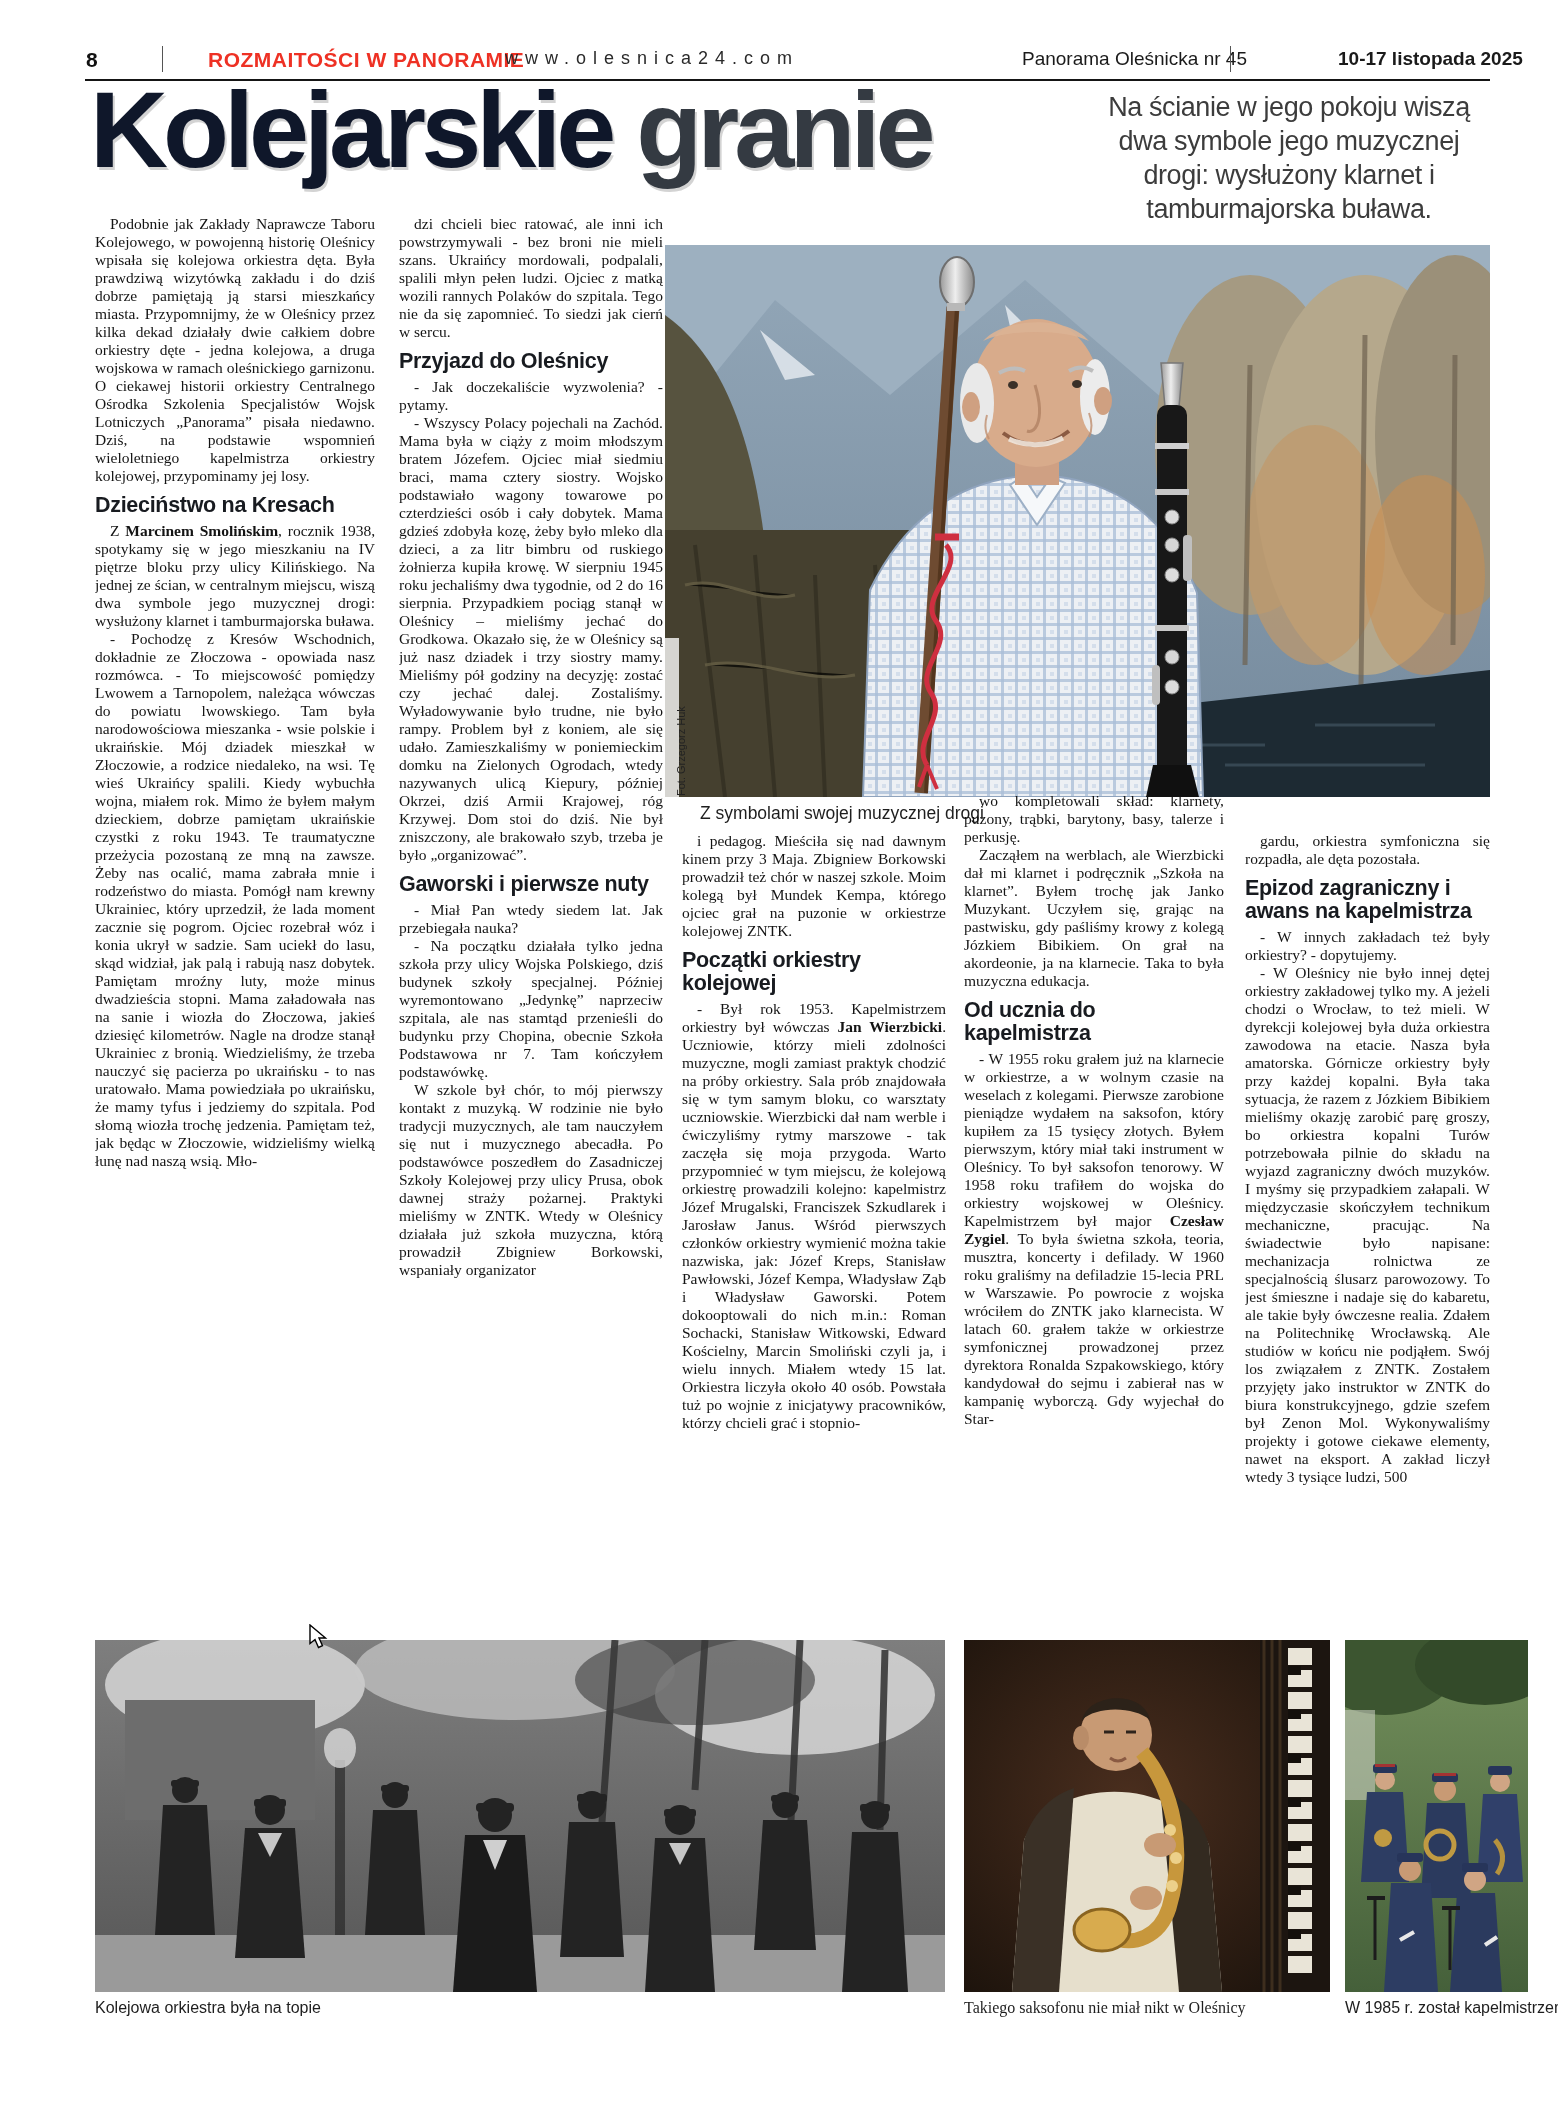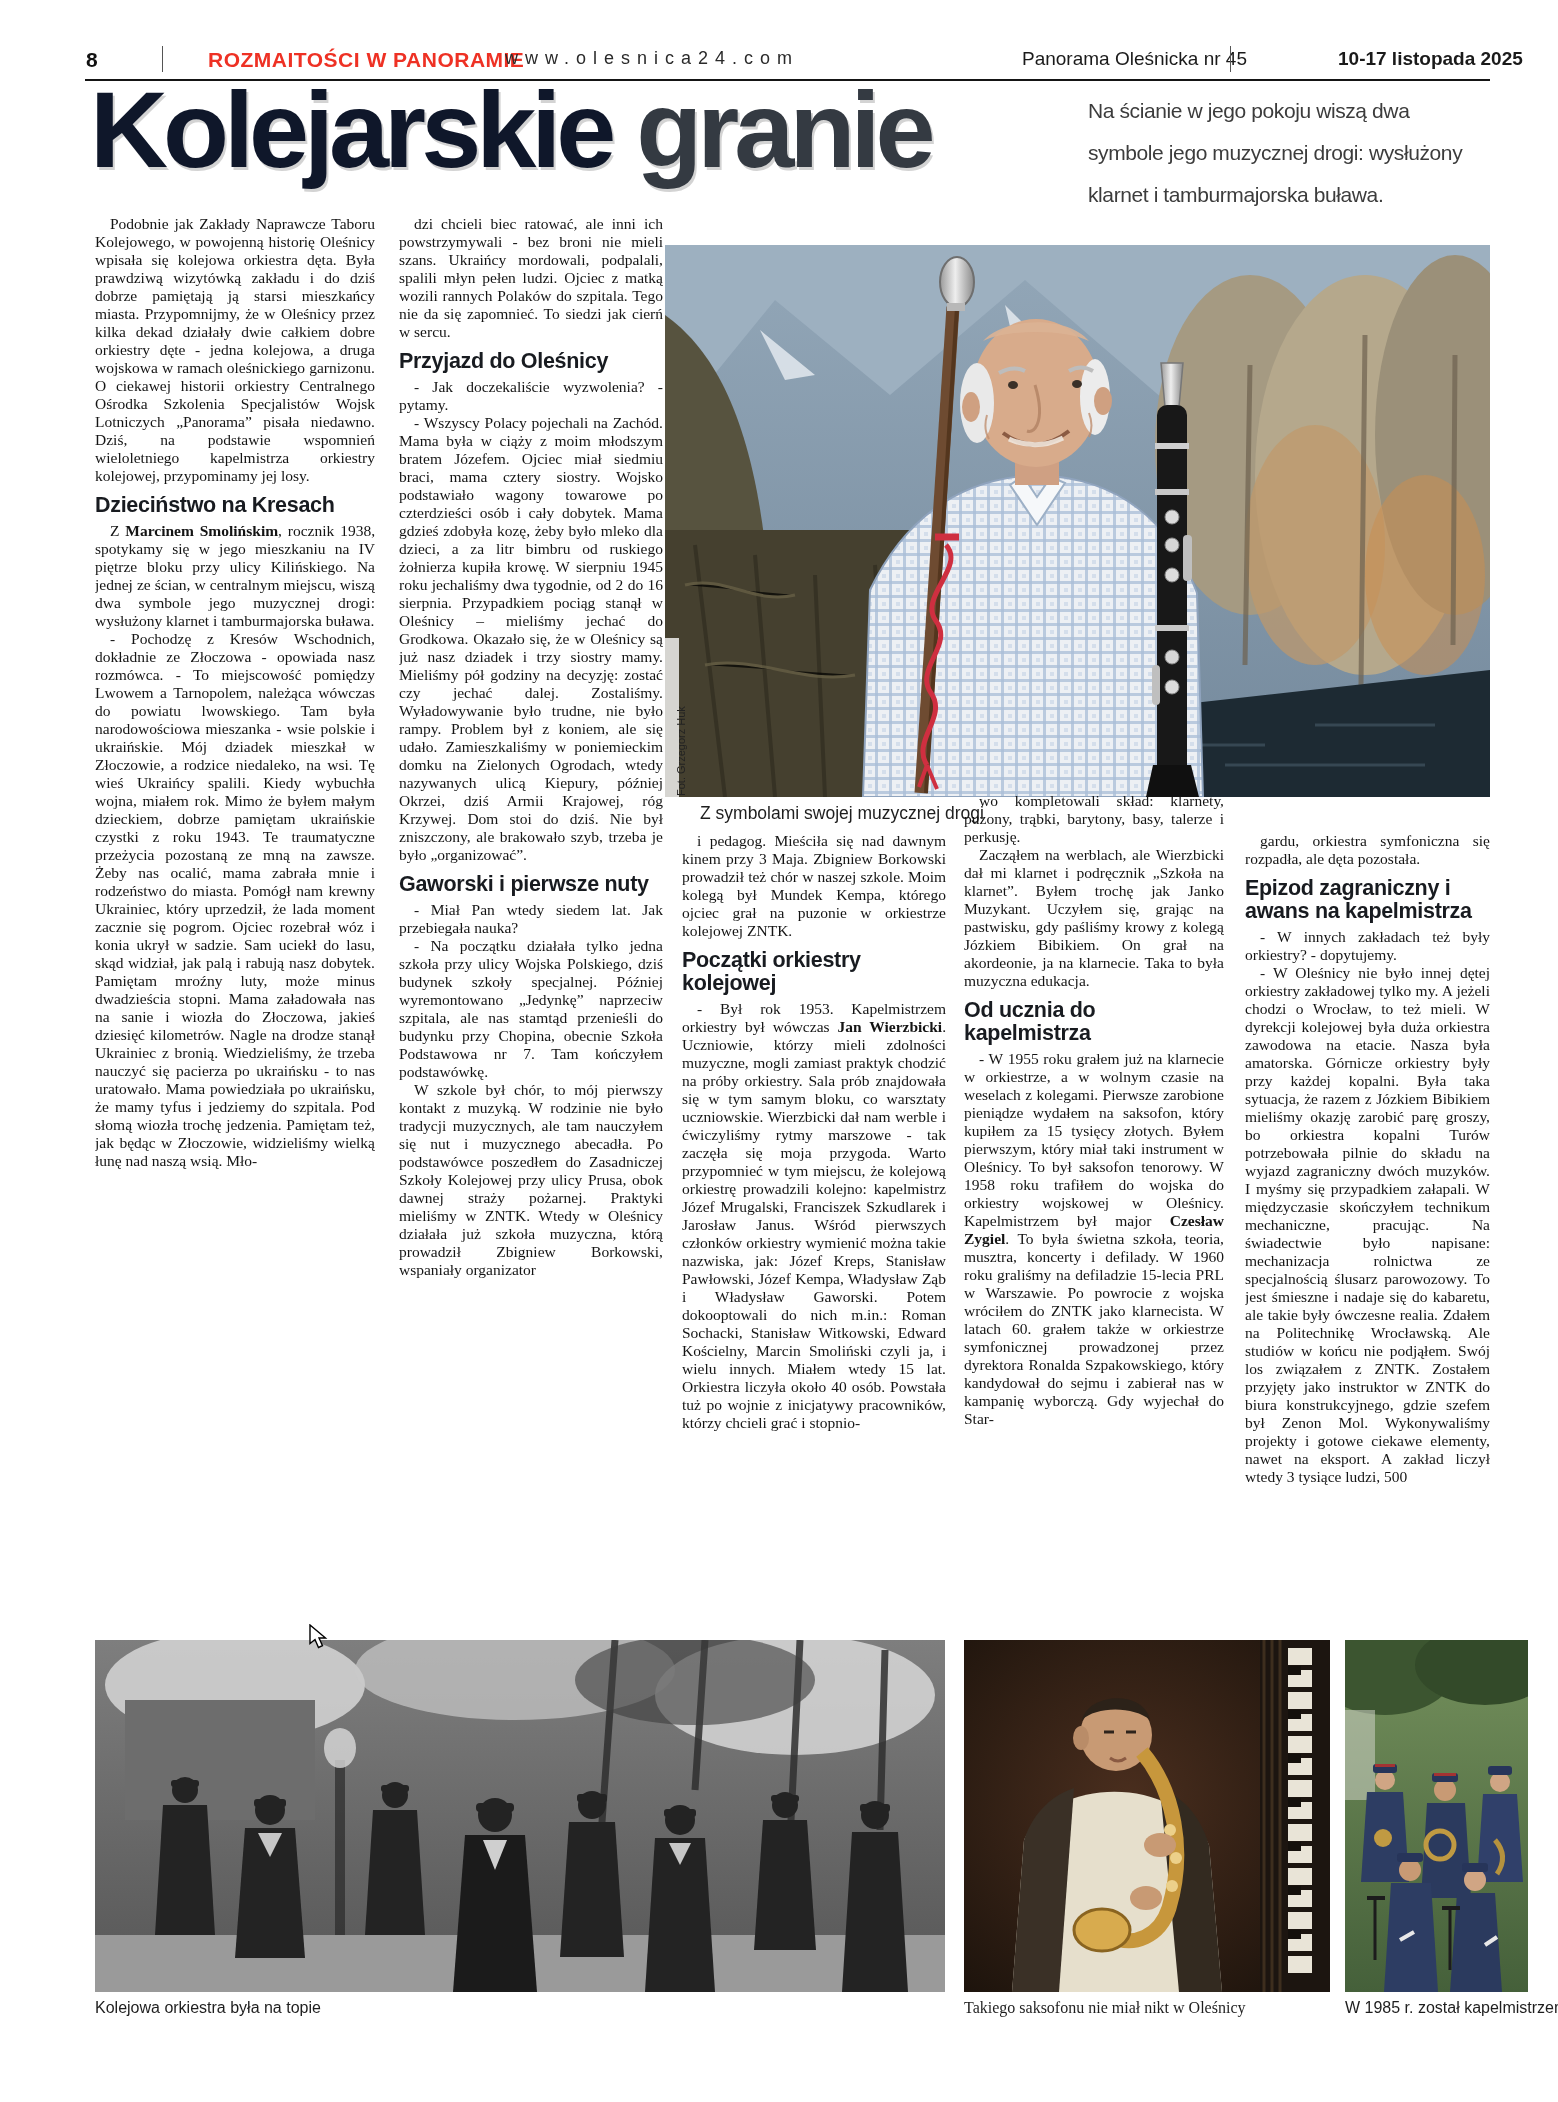--- a/index.html
+++ b/index.html
@@ -13,22 +13,22 @@
   .site{left:505px;font-size:18px;color:#2a2a2a;letter-spacing:7px;}
   .issue{left:1022px;font-size:19px;color:#1a1a1a;}
   .date{left:1338px;font-size:19px;font-weight:700;color:#1a1a1a;}
   .hdr-rule{position:absolute;left:85px;top:79px;width:1405px;height:2px;background:#151515;}
   
   .headline{position:absolute;left:90px;top:76px;font-weight:800;font-size:108px;line-height:1;
             letter-spacing:-5px;white-space:nowrap;
             text-shadow:2px 3px 0 rgba(130,130,130,.35);}
   .hl-red{color:#0f172a;}
   .hl-dark{color:#343a42;}
-  .lead{position:absolute;left:1088px;top:90px;width:402px;text-align:left;
-        font-size:21px;line-height:42px;color:#3c3c3c;letter-spacing:-.4px;}
+  .lead{position:absolute;left:1088px;top:90px;width:402px;text-align:center;
+        font-size:27px;line-height:34px;color:#3c3c3c;letter-spacing:-.4px;}
   
   .col{position:absolute;overflow:hidden;}
   .col p{margin:0;text-indent:15px;text-align:justify;
          font-family:"Liberation Serif",serif;font-size:15.5px;line-height:18px;color:#141414;}
   .col p b{font-weight:700;}
   .col h2{font-family:"Liberation Sans",sans-serif;font-weight:700;font-size:21.5px;
           line-height:23px;color:#181b20;margin:9px 0 5px;letter-spacing:-.3px;}
   #col1{left:95px; top:215px;width:280px;height:1424px;}
   #col2{left:399px;top:215px;width:264px;height:1424px;}
   #col3{left:682px;top:832px;width:264px;height:807px;}

